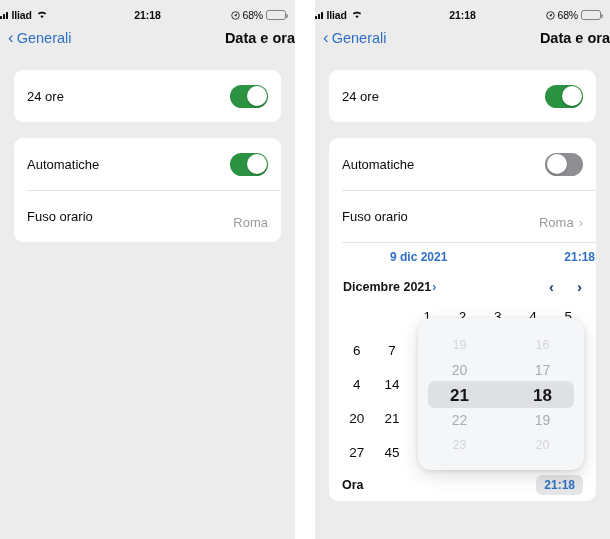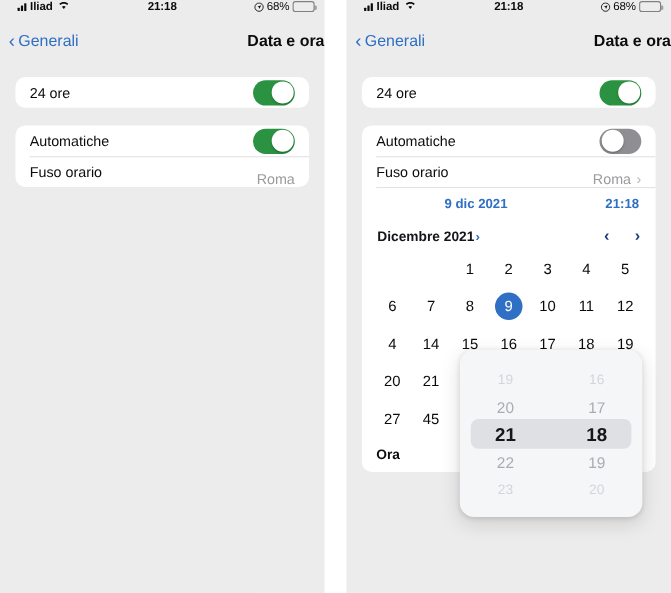--- a/index.html
+++ b/index.html
@@ -23,22 +23,22 @@
     background: #ececed;
     position: relative;
     overflow: hidden;
   }
   .phone.left { margin-right: 20px; }
 
   
   .statusbar {
     height: 21px;
     display: flex;
-    align-items: flex-start;
-    padding: 0 9px 0 16px;
+    align-items: flex-end;
+    padding: 0 9px 0 0;
     font-size: 10.5px;
     font-weight: bold;
     color: #0b0b0c;
     position: relative;
   }
   .sb-left { display: flex; align-items: center; gap: 3px; }
   .signal { display: flex; align-items: flex-end; gap: 1.2px; height: 8px; }
   .signal i { display:block; width: 2px; background: #0b0b0c; border-radius: .5px; }
   .signal i:nth-child(1){ height: 3px; }
   .signal i:nth-child(2){ height: 5px; }
@@ -108,21 +108,21 @@
   
   .content { padding: 0 14px; }
   .group {
     background: #ffffff;
     border-radius: 9px;
     overflow: hidden;
     margin-top: 16px;
   }
   .row {
     display: flex; align-items: center;
-    height: 28px;
+    height: 52px;
     padding: 0 13px;
     position: relative;
   }
   .row + .row::before {
     content: "";
     position: absolute; left: 13px; right: 0; top: 0;
     height: 1px; background: #e2e2e4;
   }
   .row-label { font-size: 13px; color: #0b0b0c; }
   .row-value {
@@ -151,21 +151,21 @@
     background: #ffffff;
     box-shadow: 0 1px 2px rgba(0,0,0,.28);
   }
   .toggle.on .knob { left: 16.5px; }
   .toggle.off .knob { left: 1.5px; }
 
   
   .dtrow {
     display: flex; align-items: center;
     height: 30px;
-    padding: 0 15px;
+    padding: 0 1px;
     position: relative;
   }
   .dtrow::before {
     content: ""; position: absolute; left: 13px; right: 0; top: 0;
     height: 1px; background: #e2e2e4;
   }
   .dt-date {
     color: #2f6fc4; font-size: 12px; font-weight: bold;
     margin-left: 60px;
   }

